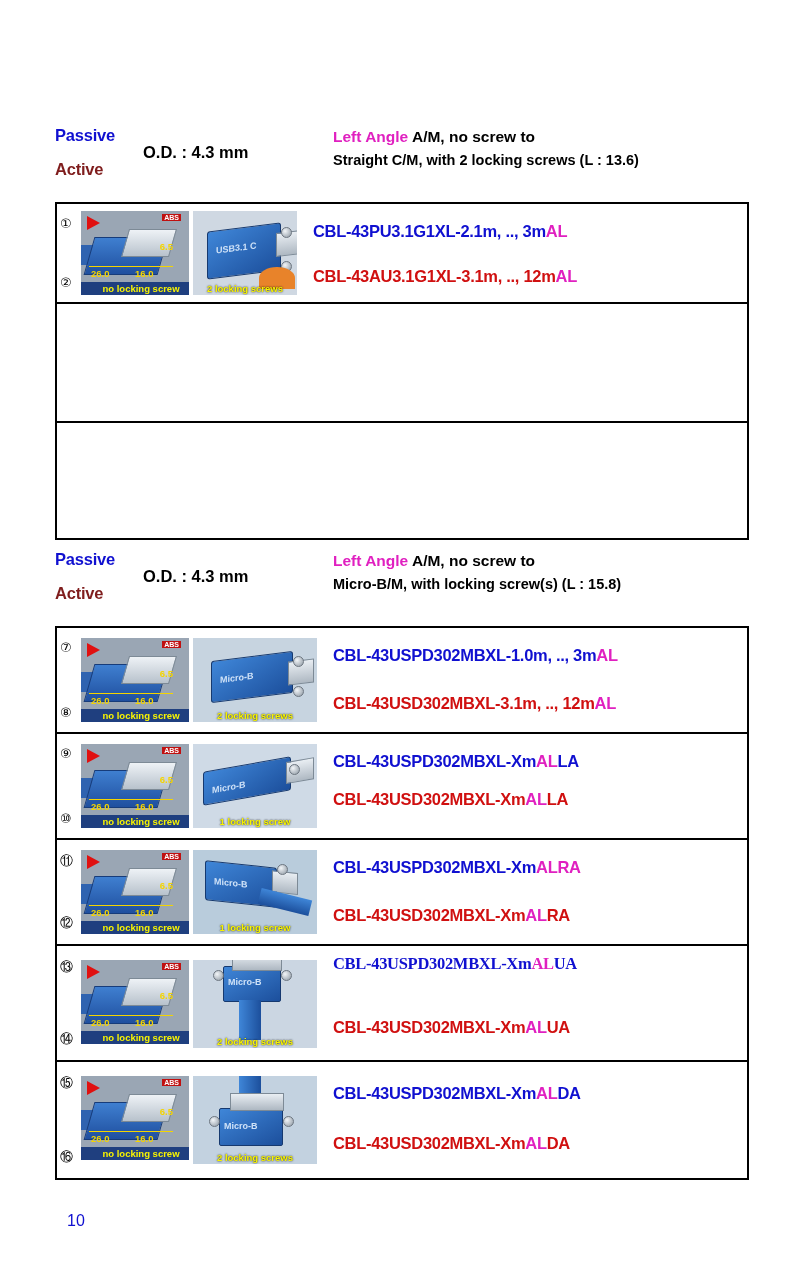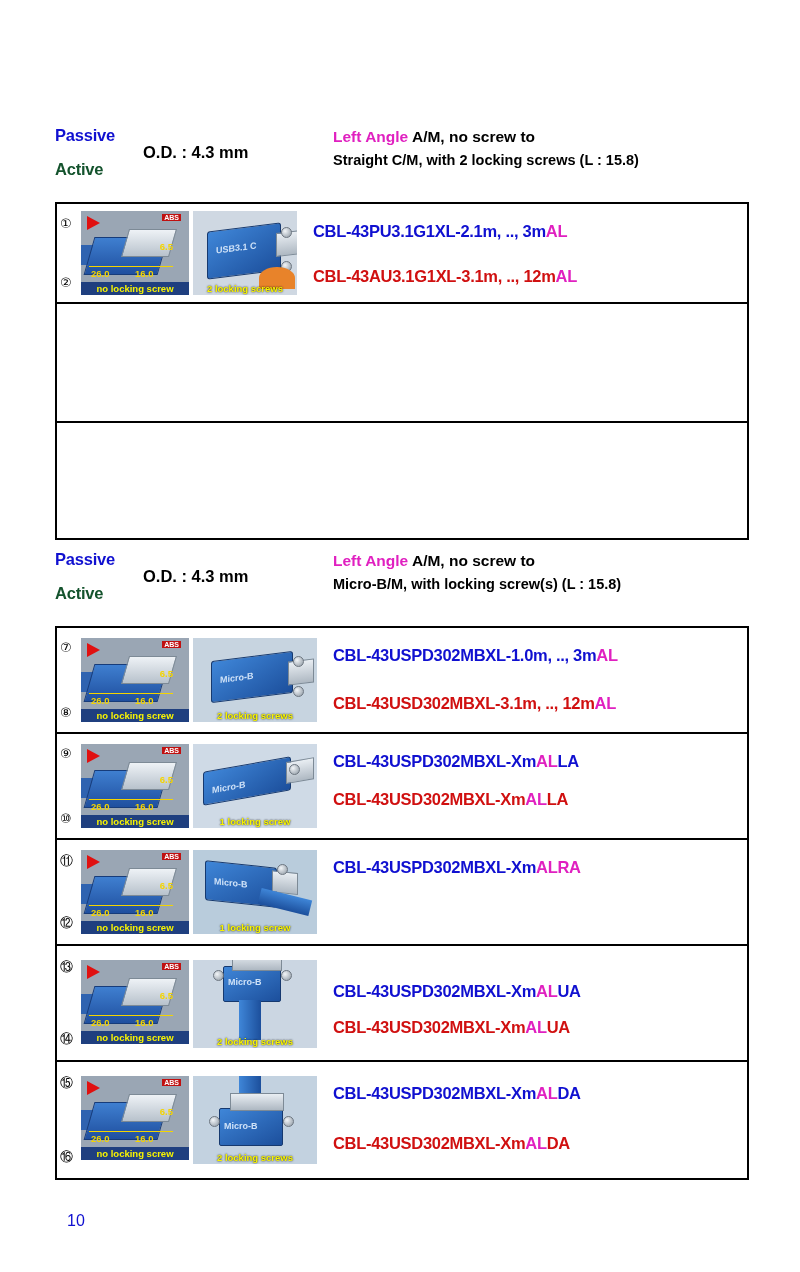--- a/index.html
+++ b/index.html
@@ -35,21 +35,21 @@
     font-size: 16.5px;
     font-weight: bold;
     color: #1010d0;
     letter-spacing: -0.2px;
   }
   .hdr-active {
     position: absolute;
     left: 0; top: 34px;
     font-size: 16.5px;
     font-weight: bold;
-    color: #14532d;
+    color: #7f1d1d;
     letter-spacing: -0.2px;
   }
   .hdr-od {
     position: absolute;
     left: 88px; top: 17px;
     font-size: 16.5px;
     font-weight: bold;
     color: #000000;
     white-space: nowrap;
   }
@@ -188,20 +188,21 @@
   .photoA .caption {
     position: absolute;
     left: 0; bottom: 0;
     width: 100%;
     font-size: 9.5px;
     font-weight: bold;
     color: #f8f400;
     background: #1f3f7f;
     text-align: center;
     line-height: 13px;
+    padding-left: 6px;
   }
   .photoA .rule {
     position: absolute;
     left: 8px; bottom: 28px;
     width: 84px; height: 1px;
     background: #f4d400;
   }
 
   
   .photoB {
@@ -254,21 +255,21 @@
 
 <div class="page">
 
   <div class="section-header" style="top:126px;">
     <div class="hdr-passive">Passive</div>
     <div class="hdr-active">Active</div>
     <div class="hdr-od">O.D. : 4.3 mm</div>
     <div class="hdr-right-1">
       <span class="angle">Left Angle</span><span> A/M, no screw to</span>
     </div>
-    <div class="hdr-right-2">Straight C/M, with 2 locking screws (L : 15.8)</div>
+    <div class="hdr-right-2">Straight C/M, with 2 locking screws (L : 13.6)</div>
   </div>
 
   <div class="tbl" style="top:202px;">
 
     <div class="row" style="height:100px;">
       <div class="cell-num">
         <div class="num top">①</div>
         <div class="num bot">②</div>
       </div>
       <div class="cell-img" style="width:112px;">
@@ -453,20 +454,23 @@
           </div>
           <div style="position:absolute;left:66px;top:44px;width:52px;height:16px;background:linear-gradient(180deg,#3f86d8,#1c4f9c);transform:rotate(14deg);"></div>
           <div class="screw" style="left:84px;top:14px;"></div>
           <div class="cap">1 locking screw</div>
         </div>
       </div>
       <div class="cell-text">
         <div class="pn blue" style="top:18px;">
           <span>CBL-43USPD302MBXL-Xm</span><span class="mag">AL</span><span class="mag">RA</span>
         </div>
+        <div class="pn red" style="top:66px;">
+          <span>CBL-43USD302MBXL-Xm</span><span class="mag">AL</span><span>RA</span>
+        </div>
       </div>
     </div>
 
     <div class="row" style="height:116px;">
       <div class="cell-num">
         <div class="num top">⑬</div>
         <div class="num bot">⑭</div>
       </div>
       <div class="cell-img" style="width:112px;">
         <div class="photoA" style="margin:14px 2px;">
@@ -488,21 +492,21 @@
             <div class="tip" style="right:-2px;top:-14px;width:48px;height:16px;"></div>
             <div class="txt" style="left:4px;top:10px;">Micro-B</div>
           </div>
           <div style="position:absolute;left:46px;top:40px;width:22px;height:40px;background:linear-gradient(90deg,#3f86d8,#1c4f9c);"></div>
           <div class="screw" style="left:20px;top:10px;"></div>
           <div class="screw" style="left:88px;top:10px;"></div>
           <div class="cap">2 locking screws</div>
         </div>
       </div>
       <div class="cell-text">
-        <div class="pn blue" style="top:36px;">
+        <div class="pn blue" style="top:8px;font-family:Liberation Serif, serif;">
           <span>CBL-43USPD302MBXL-Xm</span><span class="mag">AL</span><span>UA</span>
         </div>
         <div class="pn red" style="top:72px;">
           <span>CBL-43USD302MBXL-Xm</span><span class="mag">AL</span><span>UA</span>
         </div>
       </div>
     </div>
 
     <div class="row" style="height:116px;">
       <div class="cell-num">

